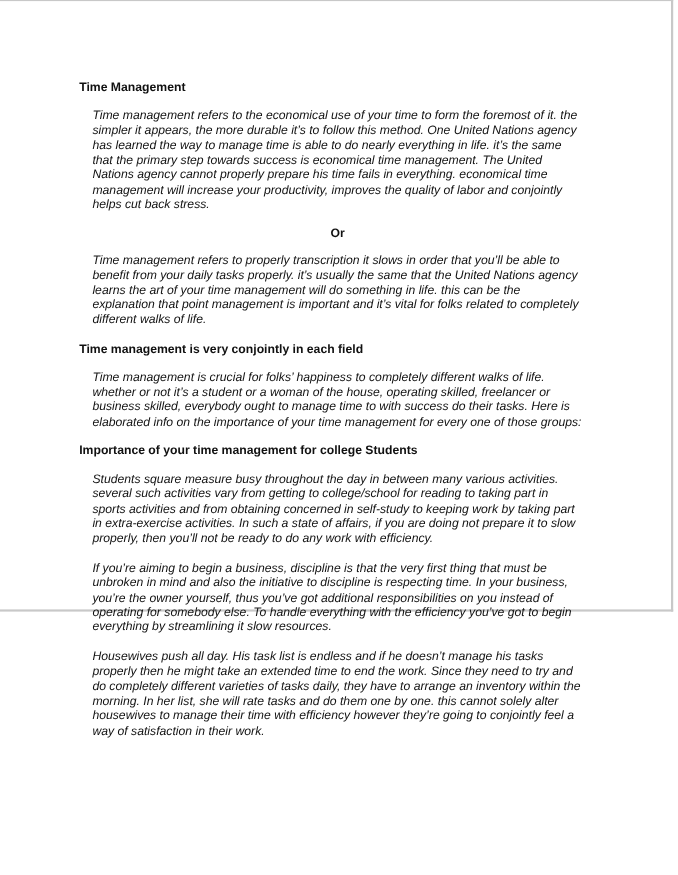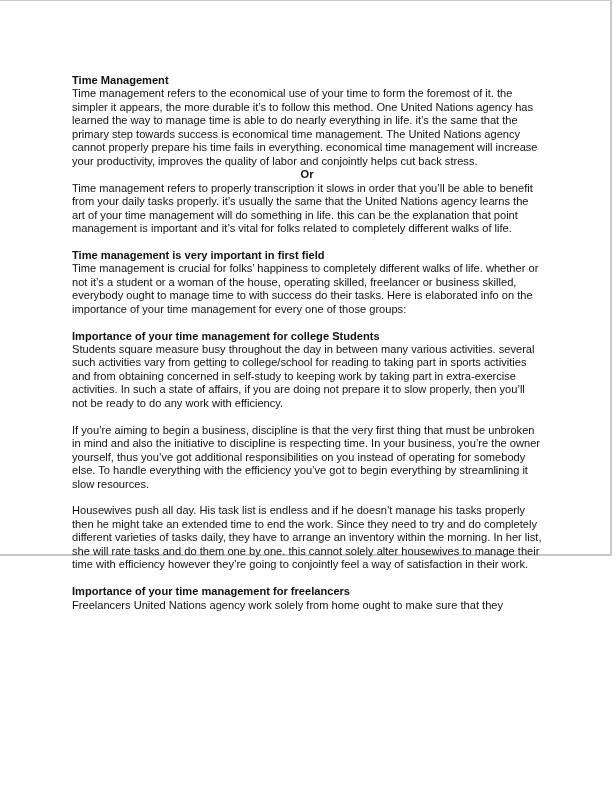--- a/index.html
+++ b/index.html
@@ -12,54 +12,50 @@
     border-bottom:2px solid #c8c8c8;
     box-sizing:border-box;
   }
   .content {
     position:absolute; left:72px; top:73px; width:470px;
     font-family:"Liberation Sans", sans-serif;
     font-size:11.1px; line-height:13.45px; color:#111111;
   }
   .section { margin:0 0 13.45px 0; }
   .heading { font-weight:bold; margin:0; }
-  .para { margin:0; }
+  .para { margin:12px;font-style:italic; }
   .or { font-weight:bold; text-align:center; margin:0; }
   .section.tight { margin-bottom:0; }
 </style>
 </head>
 <body>
 
 <div class="page">
   <div class="content">
 
     <div class="section">
       <p class="heading">Time Management</p>
       <p class="para">Time management refers to the economical use of your time to form the foremost of it. the simpler it appears, the more durable it’s to follow this method. One United Nations agency has learned the way to manage time is able to do nearly everything in life. it’s the same that the primary step towards success is economical time management. The United Nations agency cannot properly prepare his time fails in everything. economical time management will increase your productivity, improves the quality of labor and conjointly helps cut back stress.</p>
       <p class="or">Or</p>
       <p class="para">Time management refers to properly transcription it slows in order that you’ll be able to benefit from your daily tasks properly. it’s usually the same that the United Nations agency learns the art of your time management will do something in life. this can be the explanation that point management is important and it’s vital for folks related to completely different walks of life.</p>
     </div>
 
     <div class="section">
-      <p class="heading">Time management is very important in first field</p>
+      <p class="heading">Time management is very conjointly in each field</p>
       <p class="para">Time management is crucial for folks’ happiness to completely different walks of life. whether or not it’s a student or a woman of the house, operating skilled, freelancer or business skilled, everybody ought to manage time to with success do their tasks. Here is elaborated info on the importance of your time management for every one of those groups:</p>
     </div>
 
     <div class="section">
       <p class="heading">Importance of your time management for college Students</p>
       <p class="para">Students square measure busy throughout the day in between many various activities. several such activities vary from getting to college/school for reading to taking part in sports activities and from obtaining concerned in self-study to keeping work by taking part in extra-exercise activities. In such a state of affairs, if you are doing not prepare it to slow properly, then you’ll not be ready to do any work with efficiency.</p>
     </div>
 
     <div class="section">
       <p class="para">If you’re aiming to begin a business, discipline is that the very first thing that must be unbroken in mind and also the initiative to discipline is respecting time. In your business, you’re the owner yourself, thus you’ve got additional responsibilities on you instead of operating for somebody else. To handle everything with the efficiency you’ve got to begin everything by streamlining it slow resources.</p>
     </div>
 
     <div class="section">
       <p class="para">Housewives push all day. His task list is endless and if he doesn’t manage his tasks properly then he might take an extended time to end the work. Since they need to try and do completely different varieties of tasks daily, they have to arrange an inventory within the morning. In her list, she will rate tasks and do them one by one. this cannot solely alter housewives to manage their time with efficiency however they’re going to conjointly feel a way of satisfaction in their work.</p>
     </div>
 
-    <div class="section tight">
-      <p class="heading">Importance of your time management for freelancers</p>
-      <p class="para">Freelancers United Nations agency work solely from home ought to make sure that they</p>
-    </div>
 
   </div>
 </div>
 
 </body></html>

